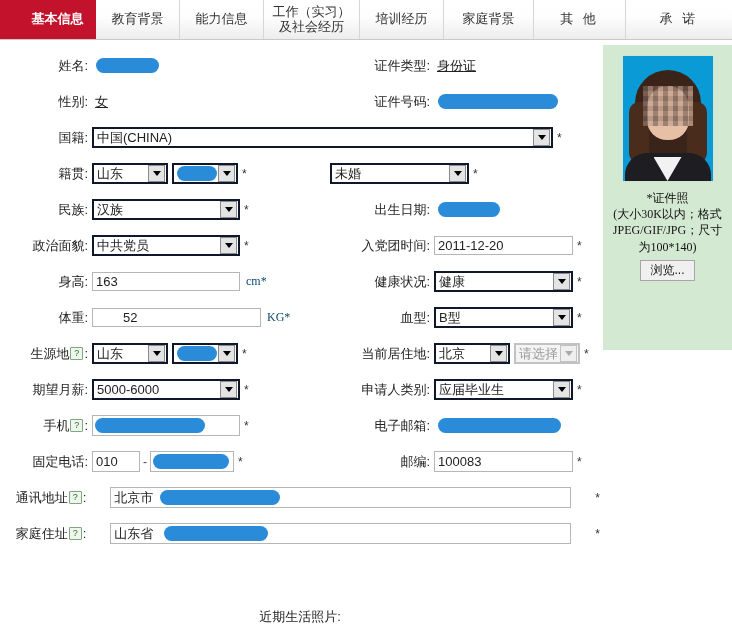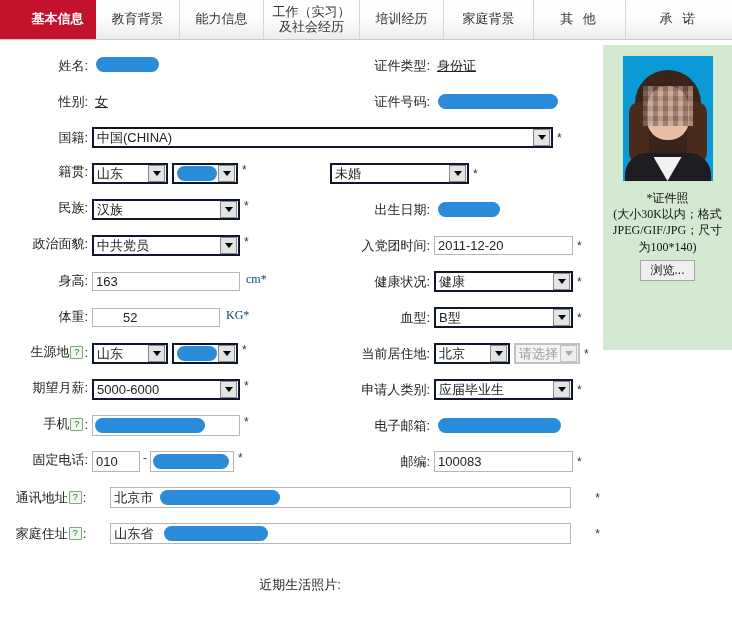--- a/index.html
+++ b/index.html
@@ -57,21 +57,21 @@
   }
   .rows{position:absolute;left:0;top:0;width:600px;}
   .row{display:flex;align-items:center;height:25px;margin-top:11px;}
   .row.first{margin-top:13px;}
   .lbl{
     text-align:right;font-size:13px;color:#222;padding-right:4px;
     white-space:nowrap;display:flex;align-items:center;justify-content:flex-end;
   }
   .lbl.left{width:88px;}
   .lbl.right{width:100px;}
-  .colL{display:flex;align-items:flex-start;width:330px;}
+  .colL{display:flex;align-items:center;width:330px;}
   .colR{display:flex;align-items:center;}
   .q{
     display:inline-block;width:11px;height:11px;line-height:11px;font-size:9px;
     text-align:center;border:1px solid #7fa87f;color:#2e6b2e;background:#eef6ee;
     margin:0 1px 0 1px;border-radius:1px;font-family:"Liberation Sans",sans-serif;
   }
   .val{font-size:13px;color:#222;padding-left:3px;text-decoration:underline;}
   input.txt{
     height:19px;border:1px solid #b6b6b6;background:#fff;font-size:13px;
     padding:0 3px;color:#222;box-sizing:border-box;
@@ -98,21 +98,21 @@
   .sel.disabled .arrow i{border-top-color:#a9a9a9;}
   .star{font-size:12px;color:#333;padding-left:4px;}
   .unit{font-size:12px;color:#0c4a6e;padding-left:6px;
         font-family:"Liberation Serif","DejaVu Serif",serif;}
   .redact{
     background:#2a8bd8;border-radius:9px;display:inline-block;height:15px;
   }
   .sep{padding:0 3px;font-size:12px;color:#444;}
   .wide-row{display:flex;align-items:center;height:25px;margin-top:11px;gap:20px;}
   .life-title{
-    position:absolute;left:0;top:536px;width:600px;text-align:center;
+    position:absolute;left:0;top:568px;width:600px;text-align:center;
     font-size:13px;color:#222;
   }
 </style>
 </head>
 <body>
 
 <div class="tabbar">
   <div class="tab active" style="width:96px">
     <span>基本信息</span>
   </div>
@@ -277,21 +277,21 @@
               <i></i>
             </span>
         </div>
         <span class="star">*</span>
       </div>
     </div>
 
     <div class="row">
       <div class="colL">
         <div class="lbl left">体重:</div>
-        <input class="txt" style="width: 128px; padding-left: 30px;" value="52">
+        <input class="txt" style="width: 169px; padding-left: 30px;" value="52">
         <span class="unit">KG*</span>
       </div>
       <div class="colR">
         <div class="lbl right">血型:</div>
         <div class="sel" style="width:139px">
           <span class="stxt">B型</span>
           <span class="arrow">
               <i></i>
             </span>
         </div>

